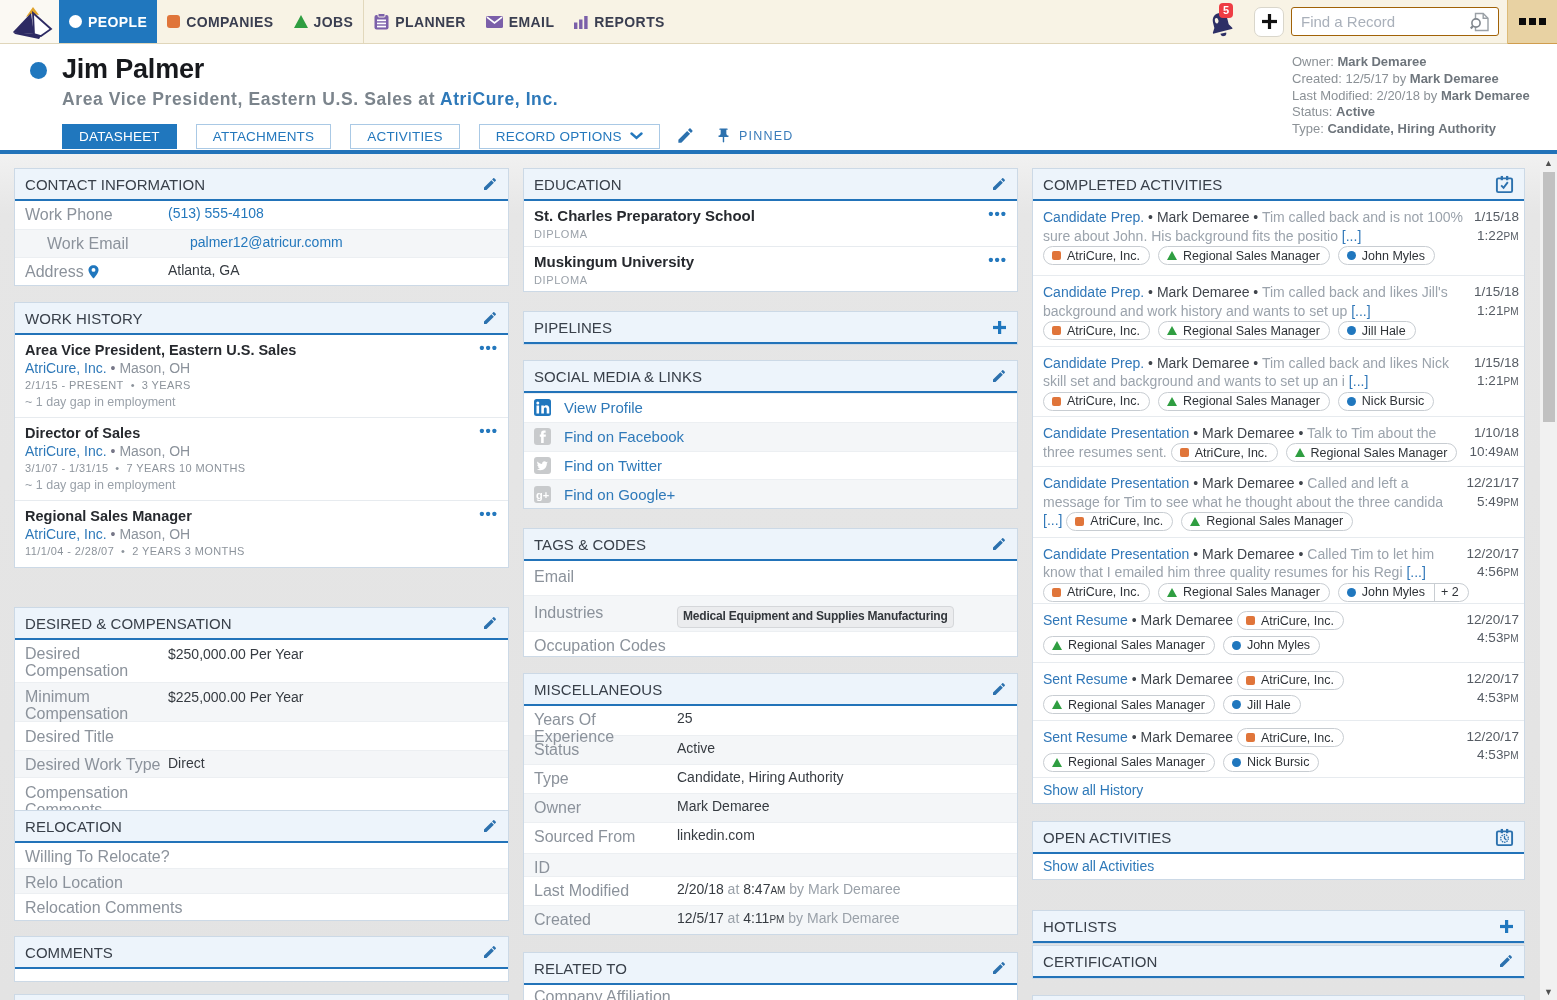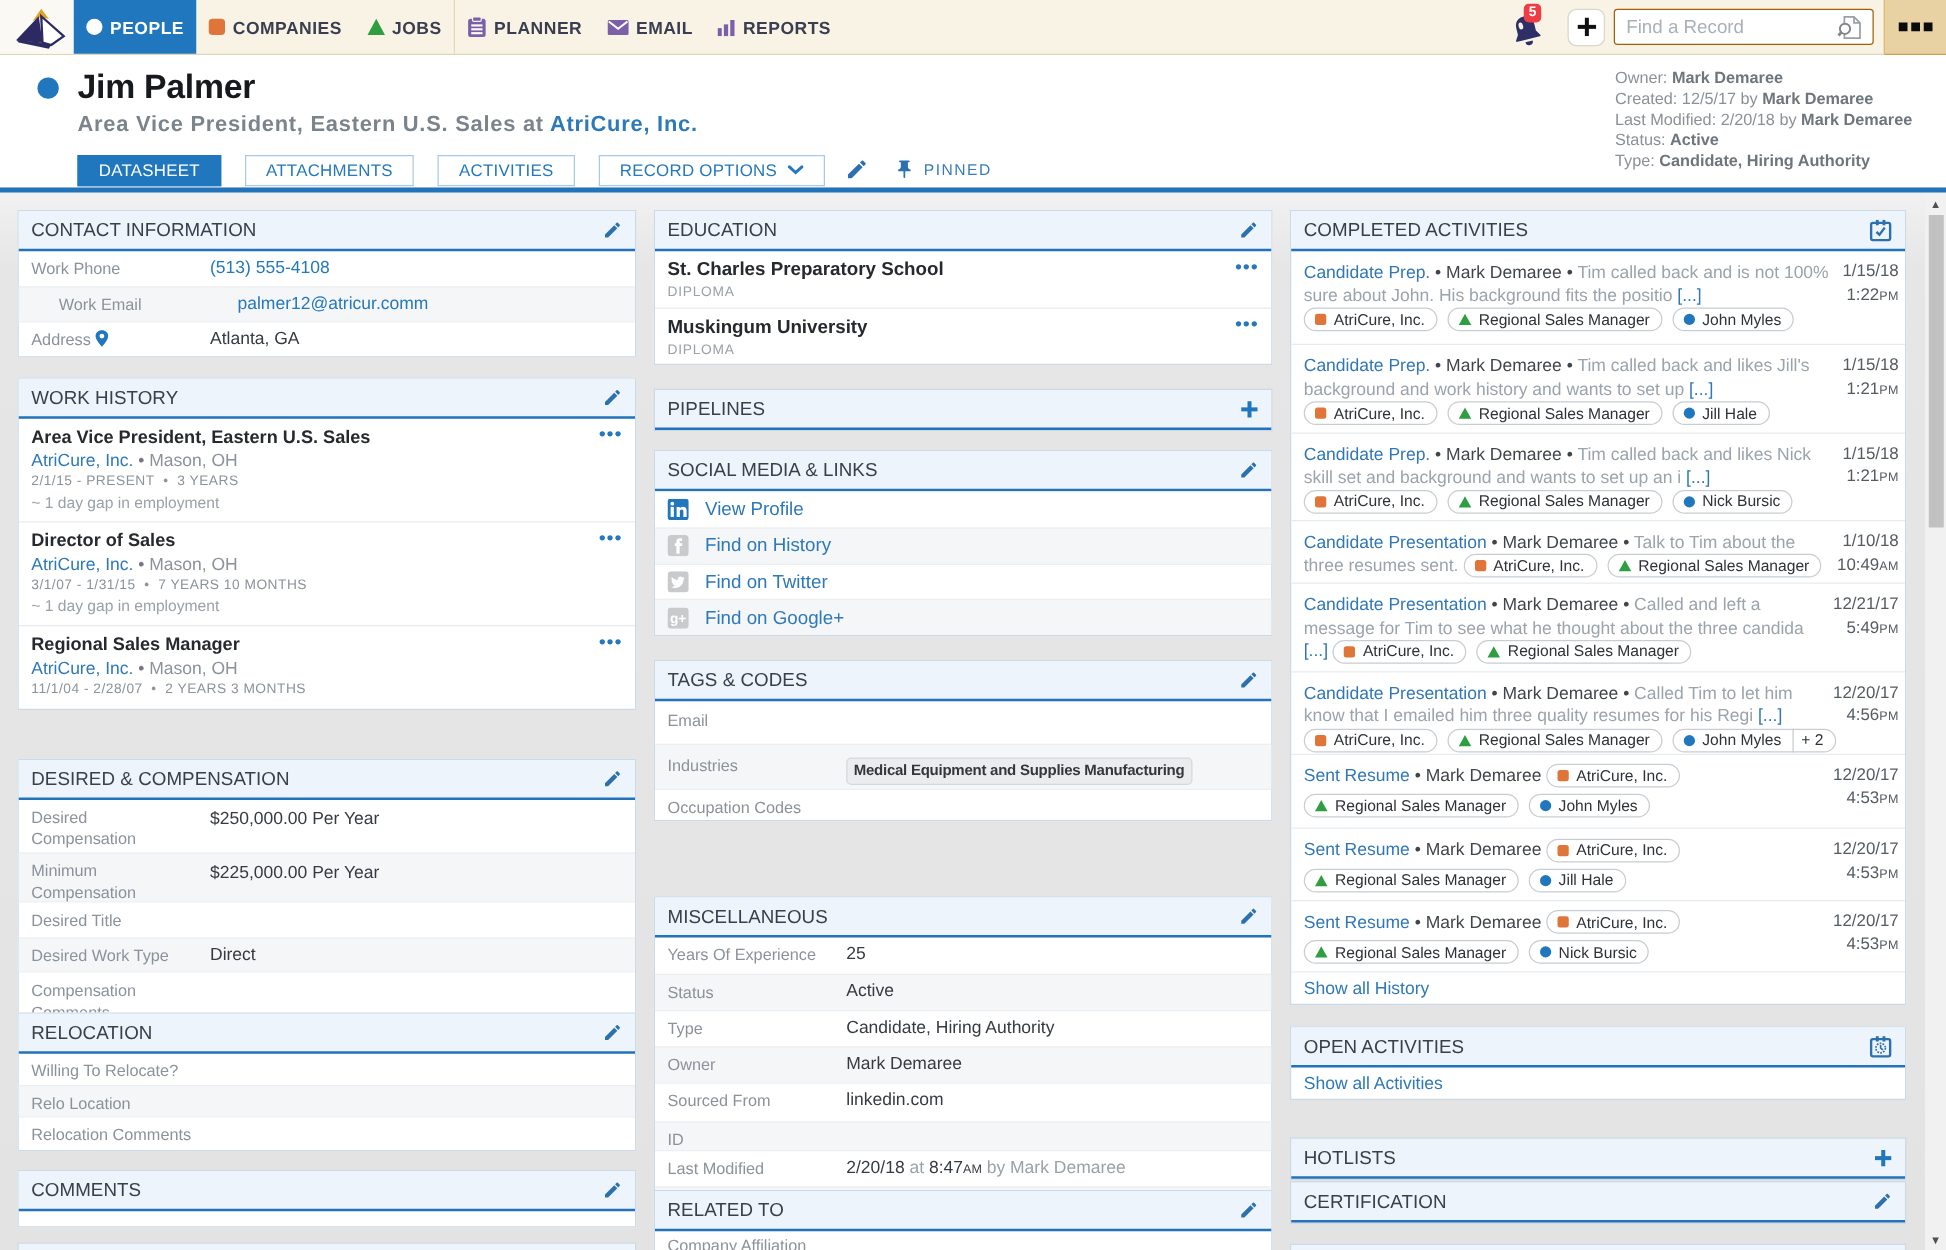--- a/index.html
+++ b/index.html
@@ -36,21 +36,21 @@
 .hmeta b { color:#6e757c; }
 
 .content { position:absolute; top:154px; left:0; width:1557px; height:846px; background:linear-gradient(#f1f1f1,#e6e6e6 60px,#e3e3e3); }
 .col { position:absolute; top:154px; }
 .panel { position:absolute; background:#fff; border:1px solid #ccd9e6; left:0; width:100%; }
 .phead { background:#edf4fb; border-bottom:2px solid #2273b9; height:32px; display:flex; align-items:center; padding:0 10px 0 10px; font-size:15px; letter-spacing:0.05px; color:#39404a; }
 .phead .sp { flex:1; }
 .row { display:flex; padding:0 10px; align-items:flex-start; border-top:1px solid #eceff2; }
 .phead + .row, .phead + .item, .phead + .act { border-top:none; }
 .row.alt { background:#f4f6f8; }
-.rlabel { width:143px; flex:none; color:#8b929b; font-size:13px; line-height:17px; padding-top:5px; }
+.rlabel { width:143px; flex:none; color:#8b929b; font-size:16px; line-height:17px; padding-top:5px; }
 .rval { color:#363b41; font-size:14px; line-height:17px; padding-top:4px; }
 .rval a, .rlabel a { color:#2478bd; }
 
 .item { padding:6px 10px 7px; border-top:1px solid #e7ebef; position:relative; }
 
 .ititle { font-size:14.5px; font-weight:700; color:#26292e; line-height:18px; }
 .icomp { font-size:14px; line-height:18px; color:#8b929b; }
 .idates { font-size:11px; color:#8c939b; letter-spacing:.4px; line-height:17px; }
 .igap { font-size:12.5px; color:#9aa1a9; line-height:16px; }
 .dots { position:absolute; right:10px; top:4px; color:#2478bd; font-weight:700; font-size:15px; letter-spacing:1px; }
@@ -307,21 +307,21 @@
           <circle cx="3.8" cy="3.9" r="1.5" fill="#fff"></circle>
           <path d="M7.3 6.5h2.5v1.1c.4-.7 1.3-1.3 2.6-1.3 2 0 2.9 1.2 2.9 3.4v4.8h-2.6v-4.3c0-1-.4-1.7-1.3-1.7-.9 0-1.5.7-1.5 1.7v4.3H7.3z" fill="#fff"></path>
         </svg>
         <a href="#">View Profile</a>
       </div>
     <div class="srow alt">
         <svg width="17" height="17" viewBox="0 0 17 17">
           <rect width="17" height="17" rx="3" fill="#c8cacc"></rect>
           <path d="M11.7 8.8h-2v6.2H7.1V8.8H5.8V6.6h1.3V5.2c0-1.5.7-2.6 2.6-2.6h1.9v2.2h-1.2c-.6 0-.7.3-.7.8v1h2.2z" fill="#fff"></path>
         </svg>
-        <a href="#">Find on History</a>
+        <a href="#">Find on Facebook</a>
       </div>
     <div class="srow">
         <svg width="17" height="17" viewBox="0 0 17 17">
           <rect width="17" height="17" rx="3" fill="#c8cacc"></rect>
           <path d="M13.8 5.3c-.4.2-.8.3-1.3.4.5-.3.8-.7 1-1.3-.4.3-.9.5-1.4.6-.4-.5-1-.8-1.7-.8-1.3 0-2.3 1-2.3 2.3 0 .2 0 .4.1.5-1.9-.1-3.6-1-4.7-2.4-.2.3-.3.7-.3 1.2 0 .8.4 1.5 1 1.9-.4 0-.7-.1-1-.3v.1c0 1.1.8 2 1.8 2.2-.2.1-.4.1-.6.1-.2 0-.3 0-.4-.1.3.9 1.1 1.6 2.1 1.6-.8.6-1.8 1-2.8 1h-.5c1 .6 2.2 1 3.5 1 4.2 0 6.5-3.5 6.5-6.5v-.3c.4-.4.8-.8 1-1.2z" fill="#fff"></path>
         </svg>
         <a href="#">Find on Twitter</a>
       </div>
     <div class="srow alt">
         <svg width="17" height="17" viewBox="0 0 17 17">
@@ -339,21 +339,21 @@
         <div class="rlabel" style="padding-top:7px;">Email</div>
       </div>
     <div class="row alt" style="height:36px;">
         <div class="rlabel" style="padding-top:8px;">Industries</div>
         <div class="rval" style="padding-top:10px;"><span class="tagpill">Medical Equipment and Supplies Manufacturing</span></div>
       </div>
     <div class="row" style="height:25px;">
         <div class="rlabel">Occupation Codes</div>
       </div>
   </div>
-  <div class="panel" style="top:519px;margin-top:44px;">
+  <div class="panel" style="top:519px;">
     <div class="phead">MISCELLANEOUS<span class="sp"></span><svg width="16" height="16" viewBox="0 0 24 24" fill="#2c71ae">
           <path d="M3 17.25V21h3.75L17.81 9.94l-3.75-3.75L3 17.25zM20.71 7.04c.39-.39.39-1.02 0-1.41l-2.34-2.34c-.39-.39-1.02-.39-1.41 0l-1.83 1.83 3.75 3.75 1.83-1.83z"></path>
         </svg></div>
     <div class="row" style="height:29px;">
         <div class="rlabel">Years Of Experience</div>
         <div class="rval">25</div>
       </div>
     <div class="row alt" style="height:29px;">
         <div class="rlabel">Status</div>
         <div class="rval">Active</div>

